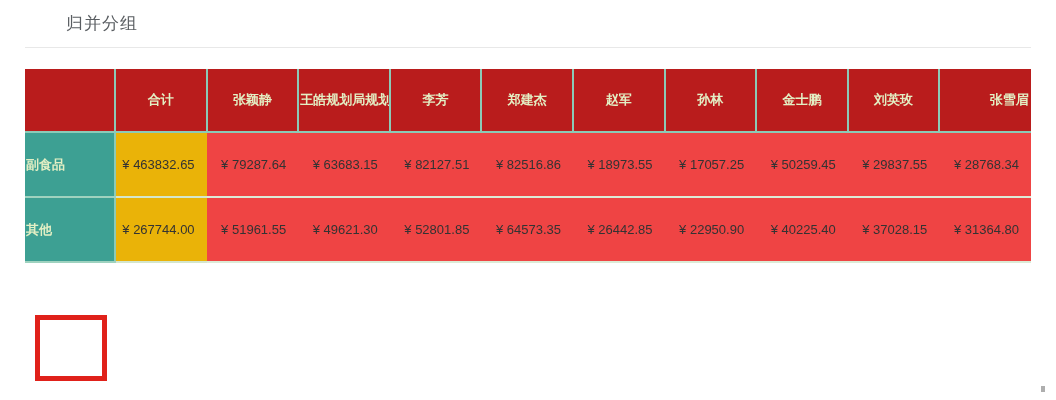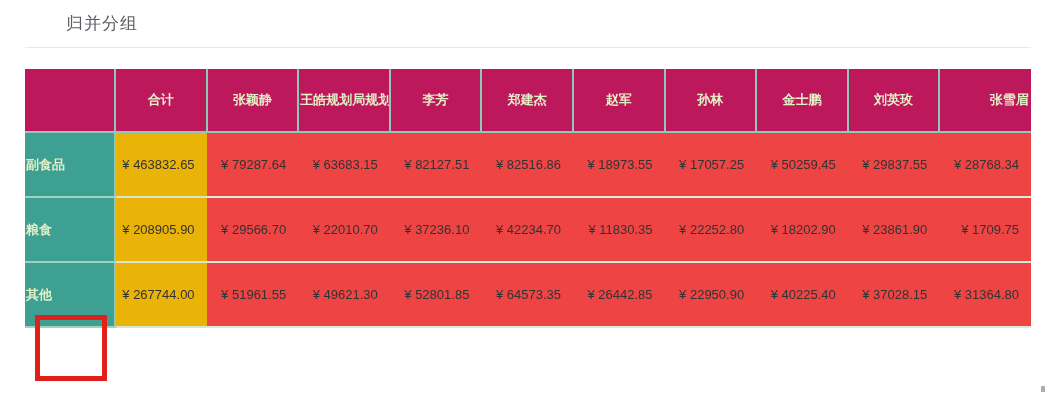--- a/index.html
+++ b/index.html
@@ -34,21 +34,21 @@
   }
 
   table.report {
     width: 1006px;
     border-collapse: collapse;
     table-layout: fixed;
   }
   col.label-col { width: 90px; }
 
   table.report th {
-    background: #be185d;
+    background: #b91c1c;
     color: #e3efc4;
     font-size: 13px;
     font-weight: bold;
     height: 62px;
     text-align: center;
     border-right: 2px solid #8ccab7;
     border-bottom: 2px solid #8ccab7;
     padding: 0 1px;
     overflow: hidden;
     white-space: nowrap;
@@ -143,33 +143,20 @@
         <td class="val-cell">¥ 63683.15</td>
         <td class="val-cell">¥ 82127.51</td>
         <td class="val-cell">¥ 82516.86</td>
         <td class="val-cell">¥ 18973.55</td>
         <td class="val-cell">¥ 17057.25</td>
         <td class="val-cell">¥ 50259.45</td>
         <td class="val-cell">¥ 29837.55</td>
         <td class="val-cell">¥ 28768.34</td>
       </tr>
       <tr>
-        <td class="label-cell">粮食</td>
-        <td class="val-cell total-cell">¥ 208905.90</td>
-        <td class="val-cell">¥ 29566.70</td>
-        <td class="val-cell">¥ 22010.70</td>
-        <td class="val-cell">¥ 37236.10</td>
-        <td class="val-cell">¥ 42234.70</td>
-        <td class="val-cell">¥ 11830.35</td>
-        <td class="val-cell">¥ 22252.80</td>
-        <td class="val-cell">¥ 18202.90</td>
-        <td class="val-cell">¥ 23861.90</td>
-        <td class="val-cell">¥ 1709.75</td>
-      </tr>
-      <tr>
         <td class="label-cell">其他</td>
         <td class="val-cell total-cell">¥ 267744.00</td>
         <td class="val-cell">¥ 51961.55</td>
         <td class="val-cell">¥ 49621.30</td>
         <td class="val-cell">¥ 52801.85</td>
         <td class="val-cell">¥ 64573.35</td>
         <td class="val-cell">¥ 26442.85</td>
         <td class="val-cell">¥ 22950.90</td>
         <td class="val-cell">¥ 40225.40</td>
         <td class="val-cell">¥ 37028.15</td>

